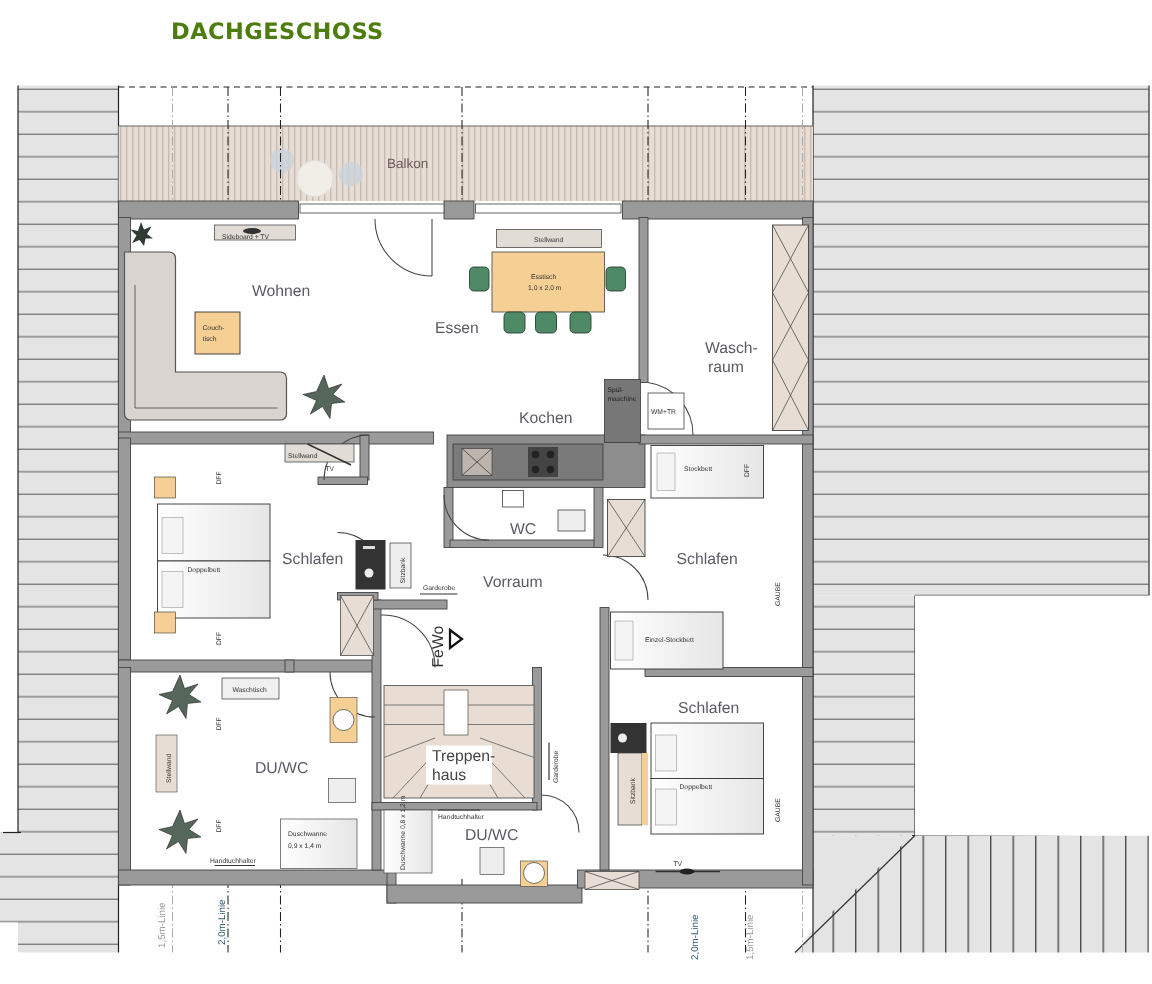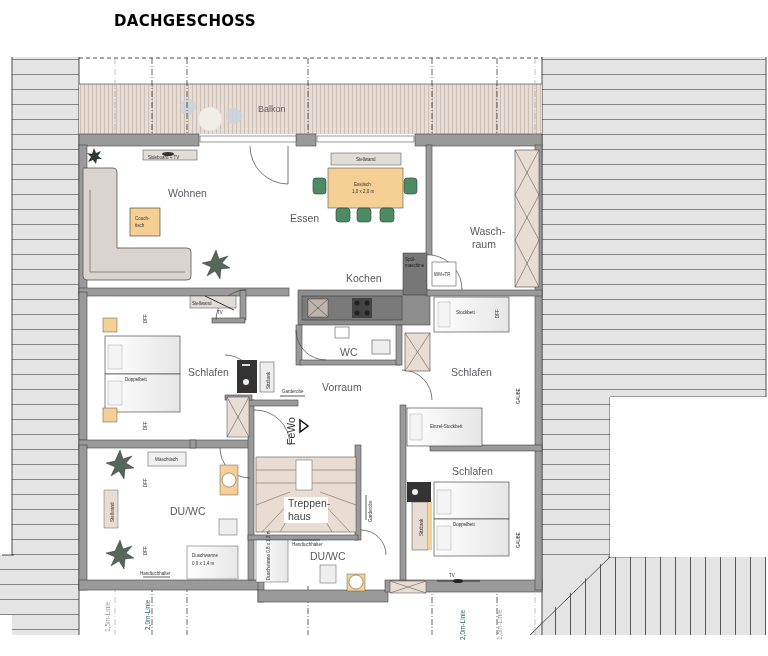--- a/index.html
+++ b/index.html
@@ -1,17 +1,17 @@
 <!DOCTYPE html>
 <html><head>
 <meta charset="utf-8">
 <style>
   html,body{margin:0;padding:0;background:#fff;}
   body{width:768px;height:656px;position:relative;overflow:hidden;font-family:"Liberation Sans",sans-serif;}
-  #plan-title{position:absolute;left:114px;top:12px;font-size:15px;font-weight:bold;color:#000000;letter-spacing:0.3px;font-family:"DejaVu Sans",sans-serif;}
+  #plan-title{position:absolute;left:114px;top:12px;font-size:15px;font-weight:bold;color:#4d7c0f;letter-spacing:0.3px;font-family:"DejaVu Sans",sans-serif;}
   svg{position:absolute;left:0;top:0;}
   .room{font-family:"Liberation Sans",sans-serif;fill:#5a5a66;font-size:10.5px;}
   .tiny{font-family:"Liberation Sans",sans-serif;fill:#333;font-size:4.5px;}
   .line-lbl{font-family:"Liberation Sans",sans-serif;font-size:6.5px;}
 </style>
 </head>
 <body>
 
 <div id="plan-title">DACHGESCHOSS</div>
 

